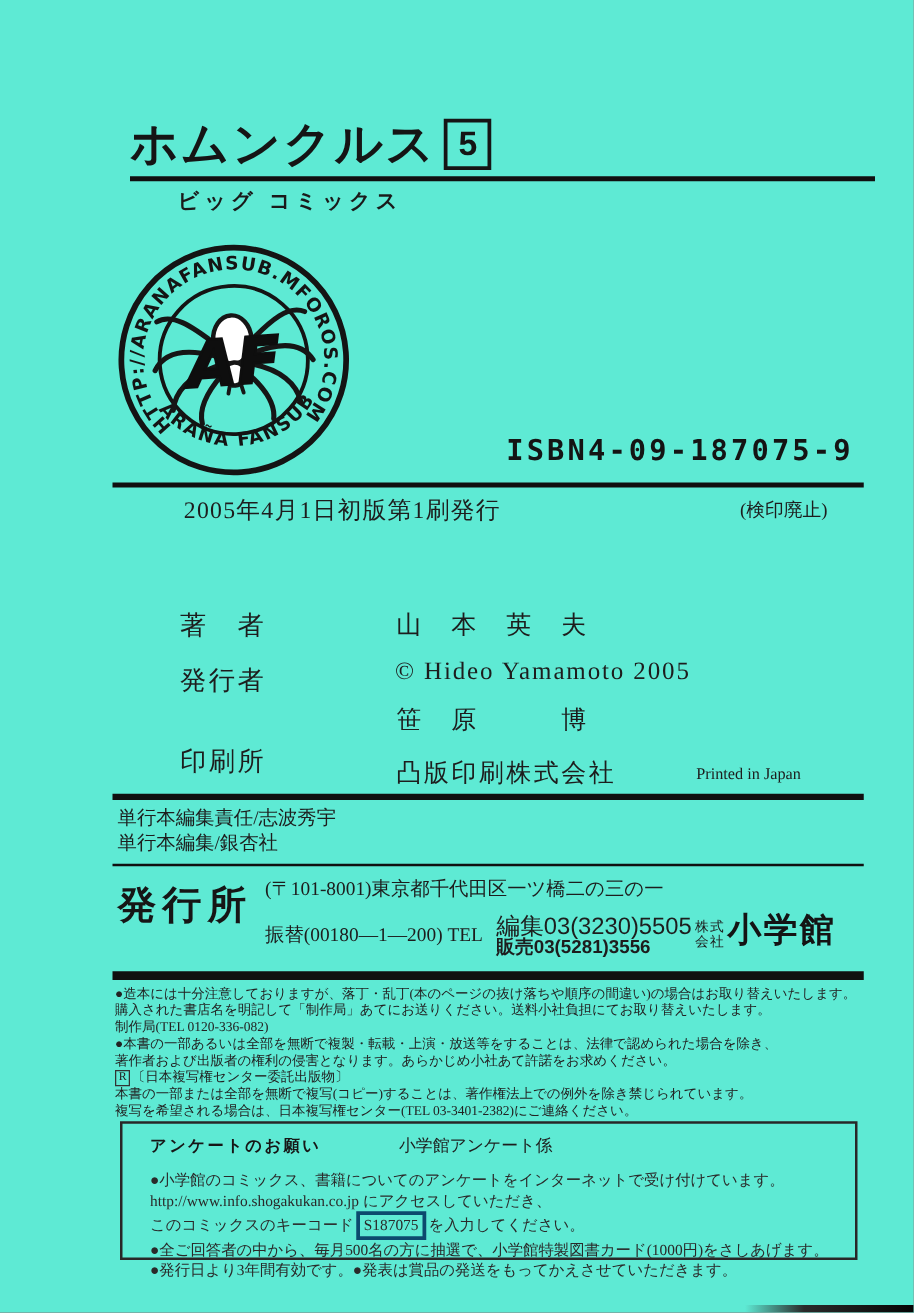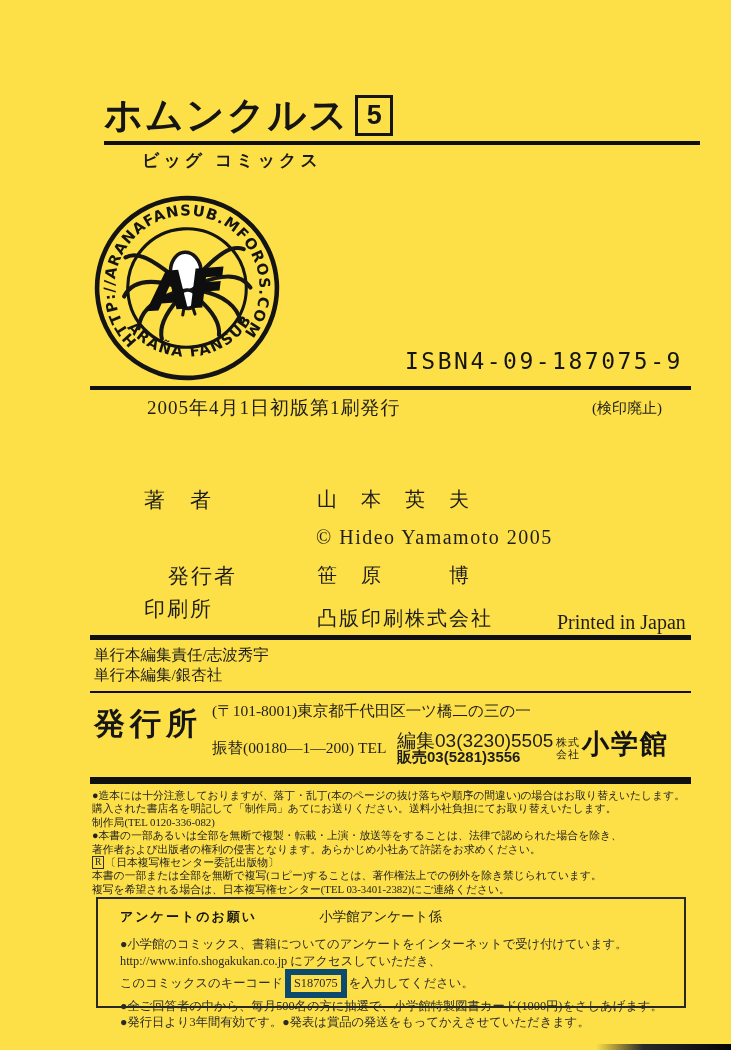--- a/index.html
+++ b/index.html
@@ -1,17 +1,17 @@
 <!DOCTYPE html>
 <html><head>
 <meta charset="utf-8">
 <style>
   html,body{margin:0;padding:0;background:#888;}
   .page{
-    position:relative; width:731px; height:1050px; background:#fde047;
+    position:relative; width:731px; height:1050px; background:#5eead4;
     overflow:hidden; font-family:"Liberation Serif","DejaVu Serif",serif;
     color:#1d1d1d; margin:0 auto;
   }
   .abs{position:absolute;}
   .sans{font-family:"Liberation Sans","DejaVu Sans",sans-serif;}
   .mono{font-family:"DejaVu Sans Mono","Liberation Mono",monospace;}
   .rule{position:absolute;background:#101010;}
 
   
   .title-row{left:104px; top:90px; display:flex; align-items:center; gap:6px;}
@@ -22,29 +22,29 @@
     font-size:27px; font-weight:bold; color:#151515;
   }
   .subtitle{left:142px; top:149px; font-size:17px; font-weight:bold; letter-spacing:4px; color:#1a1a1a;}
 
   
   .stamp{left:93px; top:194px; width:188px; height:188px; transform:rotate(-4deg);}
   .stamp svg{width:100%; height:100%;}
   .stamp text{font-family:"DejaVu Sans","Liberation Sans",sans-serif;}
 
   
-  .isbn{left:405px; top:348px; font-size:23px; font-weight:normal; letter-spacing:2.5px; color:#141414;}
+  .isbn{left:405px; top:348px; font-size:23px; font-weight:bold; letter-spacing:2.5px; color:#141414;}
   .date-line{left:147px; top:395px; font-size:19px; letter-spacing:1px;}
   .kenin{left:592px; top:399px; font-size:15px;}
 
   
   .credit-label{left:144px; font-size:21px; letter-spacing:2px;}
   .credit-value{left:317px; font-size:20px; letter-spacing:2px;}
   .copyright{left:316px; top:526px; font-size:20px; letter-spacing:1.5px;}
-  .printed-in{left:557px; top:611px; font-size:20px;}
+  .printed-in{left:557px; top:611px; font-size:13px;}
 
   .editing{left:94px; top:645px; font-size:15.5px; line-height:20px;}
 
   
   .pub-label{left:94px; top:703px; font-size:31px; font-weight:bold; letter-spacing:5px; color:#161616;}
   .pub-address{left:212px; top:701px; font-size:15.5px;}
   .pub-transfer{left:212px; top:738px; font-size:15.5px;}
   .pub-tel1{left:397px; top:728px; font-size:19px; font-weight:normal;}
   .pub-tel2{left:397px; top:748px; font-size:15px; font-weight:bold;text-align:right;}
   .kabushiki{left:556px; top:736px; font-size:11px; line-height:12px; letter-spacing:1px;}
@@ -56,21 +56,21 @@
   .rbox{display:inline-block; border:1px solid #333; padding:0 2px; margin-right:1px;
         font-size:9.5px; line-height:11px; vertical-align:1px;}
 
   
   .survey{left:96px; top:897px; width:590px; height:111px; border:2px solid #282828; box-sizing:border-box;}
   .survey-head{position:absolute; left:22px; top:9px; display:flex; align-items:baseline; gap:62px;}
   .survey-title{font-size:13px; font-weight:bold; letter-spacing:2px; color:#161616;}
   .survey-recipient{font-size:13.5px;}
   .survey-body{position:absolute; left:22px; top:37px; font-size:12.3px; line-height:16.6px; color:#2a2a2a;}
   .survey-body div{white-space:nowrap;}
-  .keycode-box{display:inline-block; border:6px solid #0c4a6e; padding:0 3px; margin:0 2px;}
+  .keycode-box{display:inline-block; border:3px solid #0c4a6e; padding:0 3px; margin:0 2px;}
 
   .scan-streak{left:596px; top:1044px; width:135px; height:6px;
     background:linear-gradient(to right, rgba(20,20,20,0), #2a2a2a 35%, #050505);}
 </style>
 </head>
 <body>
 
 <div class="page">
 
   <div class="abs title-row sans">
@@ -113,21 +113,21 @@
 
   <div class="abs isbn mono">ISBN4-09-187075-9</div>
   <div class="rule" style="left:90px; top:386px; width:601px; height:4px;"></div>
 
   <div class="abs date-line">2005年4月1日初版第1刷発行</div>
   <div class="abs kenin">(検印廃止)</div>
 
   <div class="abs credit-label" style="top:486px;">著　者</div>
   <div class="abs credit-value" style="top:486px;">山　本　英　夫</div>
   <div class="abs copyright">© Hideo Yamamoto 2005</div>
-  <div class="abs credit-label" style="top:562px;margin-left:24px;">発行者</div>
+  <div class="abs credit-label" style="top:530px;">発行者</div>
   <div class="abs credit-value" style="top:562px;">笹　原　　　博</div>
   <div class="abs credit-label" style="top:595px;">印刷所</div>
   <div class="abs credit-value" style="top:605px;">凸版印刷株式会社</div>
   <div class="abs printed-in">Printed in Japan</div>
 
   <div class="rule" style="left:90px; top:635px; width:601px; height:5px;"></div>
 
   <div class="abs editing">
     <div>単行本編集責任/志波秀宇</div>
     <div>単行本編集/銀杏社</div>

